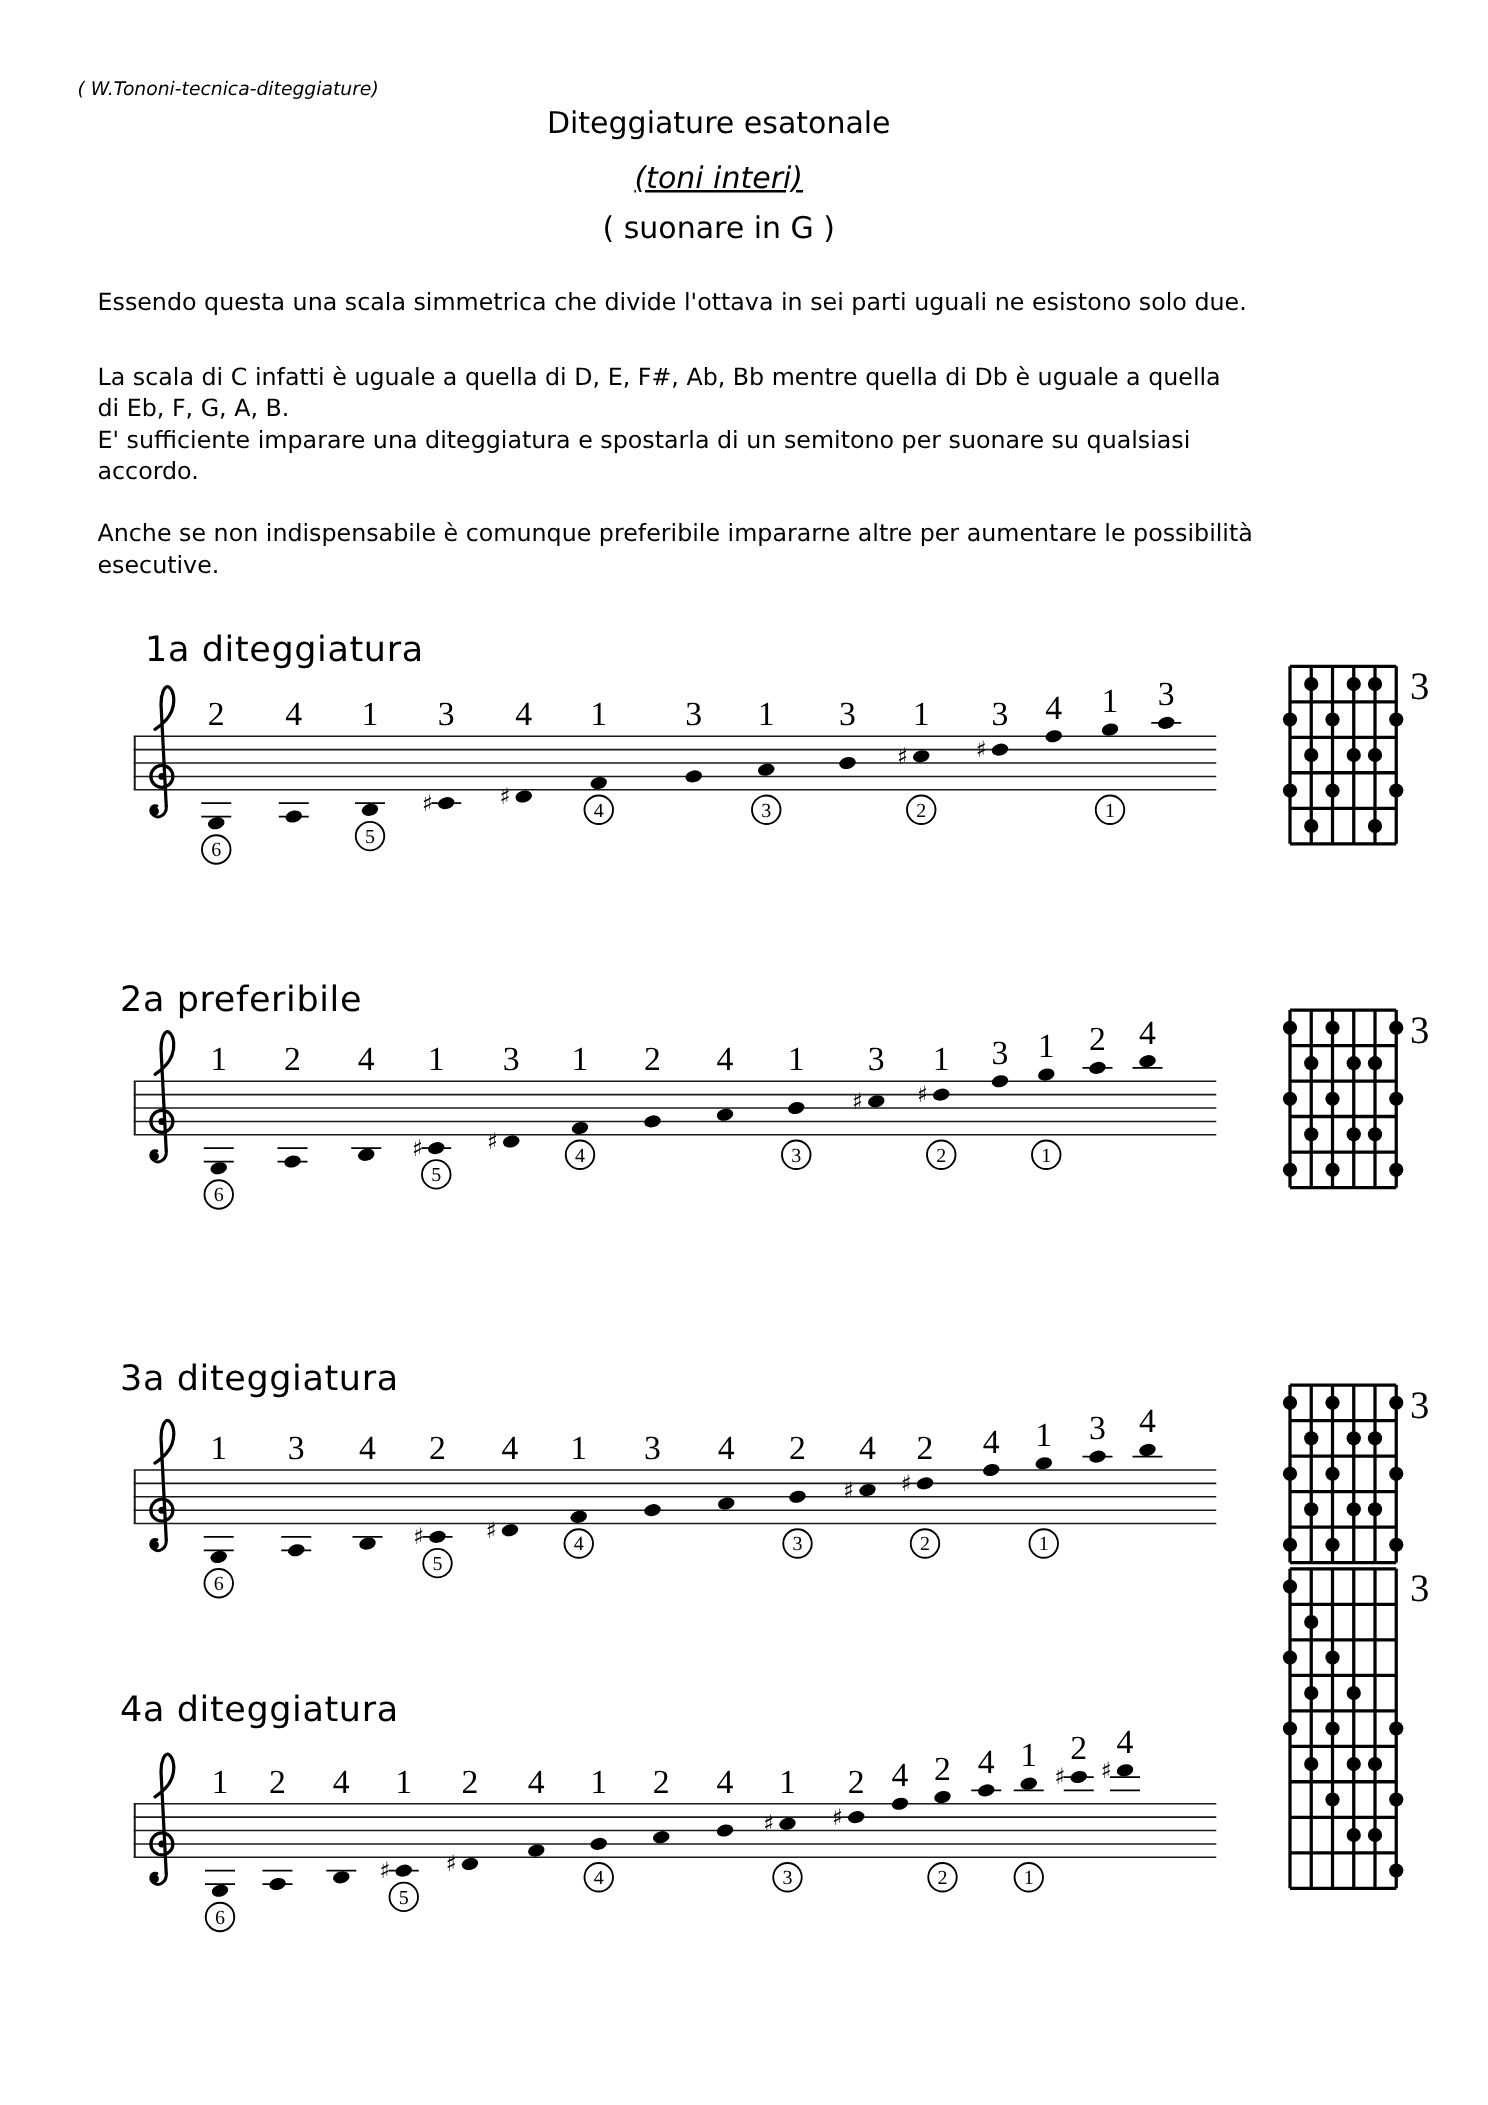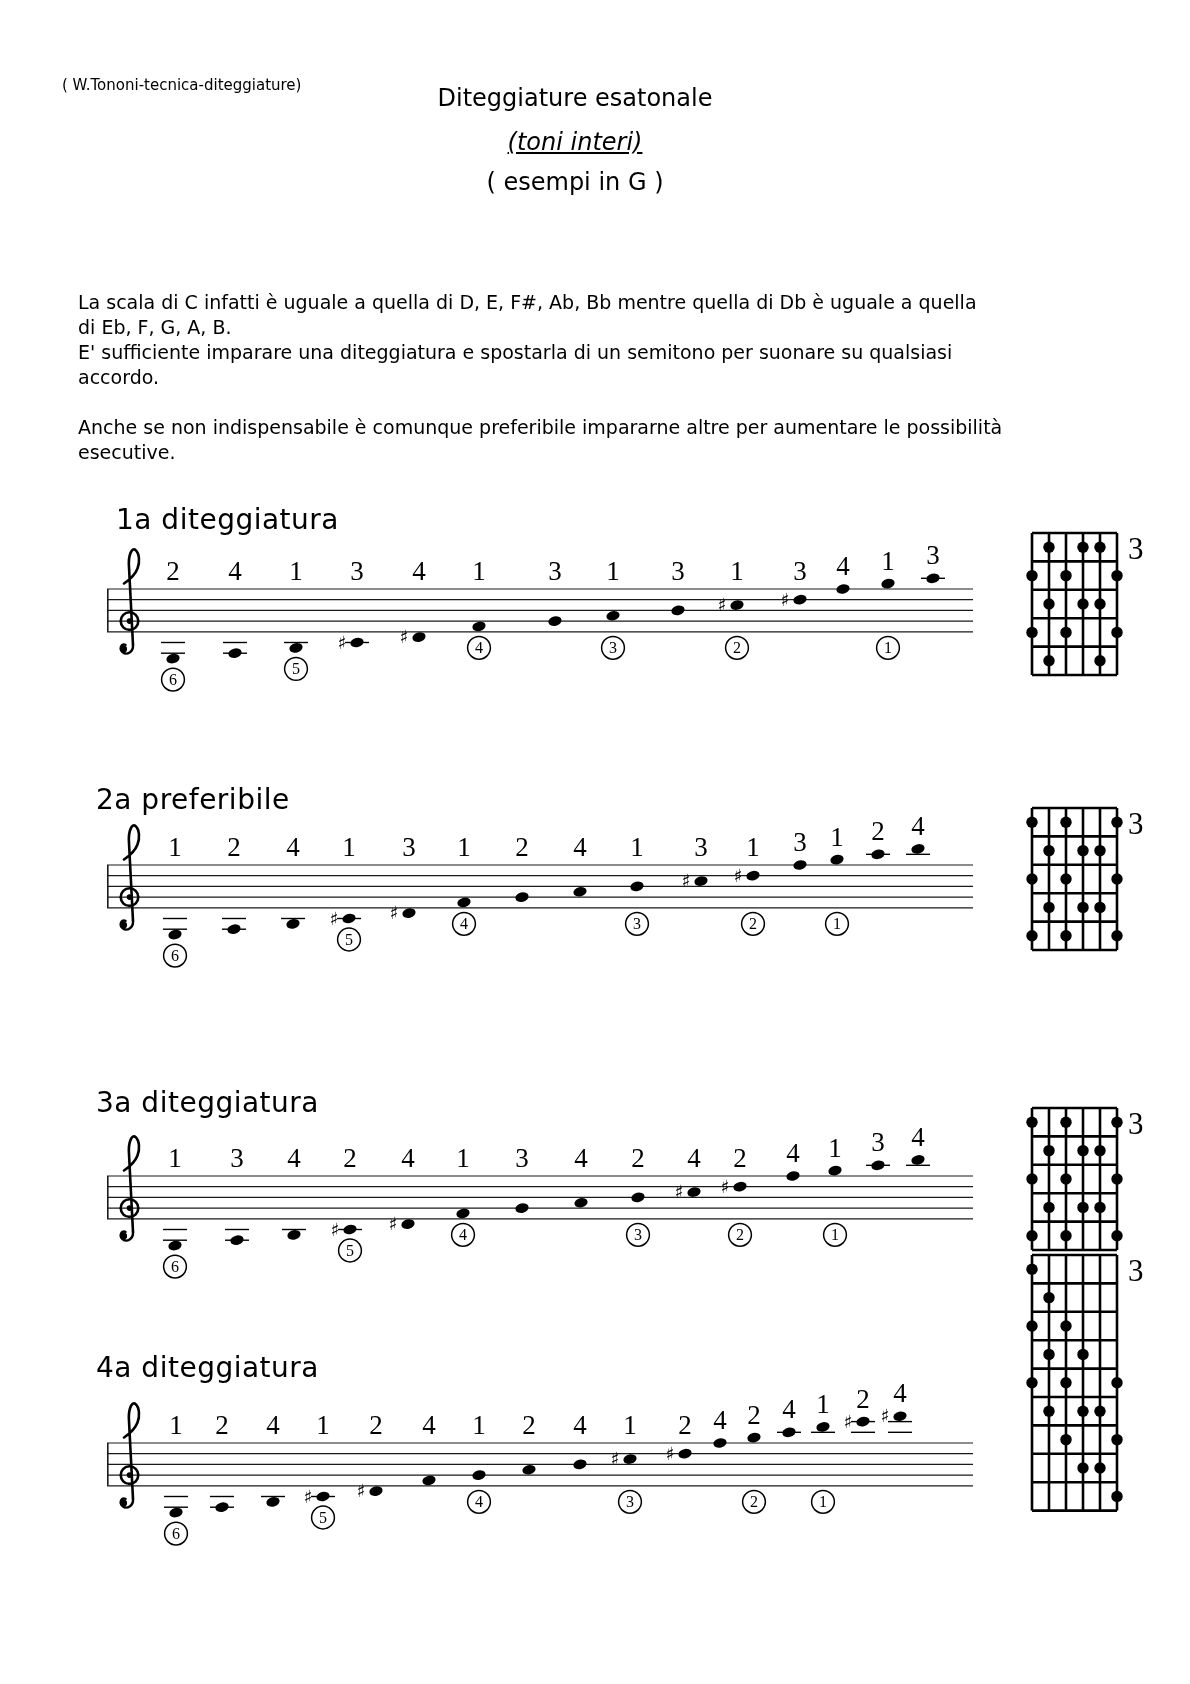--- a/index.html
+++ b/index.html
@@ -1,37 +1,38 @@
 <!DOCTYPE html>
 <html><head>
 <meta charset="utf-8">
 <style>
   html,body{margin:0;padding:0;background:#fff;}
   .page{position:relative;width:1190px;height:1684px;background:#fff;color:#000;
         font-family:"DejaVu Sans",sans-serif;overflow:hidden;}
-  .credit{position:absolute;left:62px;top:76px;font-size:15px;}
+  .credit{position:absolute;left:62px;top:62px;font-size:15px;font-style:italic;}
   .title{position:absolute;left:0;top:84px;width:1150px;text-align:center;font-size:24px;}
   .subtitle{position:absolute;left:0;top:128px;width:1150px;text-align:center;font-size:24px;font-style:italic;text-decoration:underline;}
   .example{position:absolute;left:0;top:168px;width:1150px;text-align:center;font-size:24px;}
   .para{position:absolute;left:78px;width:1080px;font-size:19px;line-height:25px;white-space:pre-line;}
   #p1{top:230px;}
   #p2{top:290px;}
   #p3{top:415px;}
   .sys-label{position:absolute;left:96px;font-size:28px;letter-spacing:0.5px;}
   .fret-num{position:absolute;left:1128px;font-family:"Liberation Serif",serif;font-size:31px;}
   svg.staff,svg.fret{position:absolute;}
 </style>
 </head>
 <body>
 
 <div class="page">
   <div class="credit">( W.Tononi-tecnica-diteggiature)</div>
   <div class="title">Diteggiature esatonale</div>
   <div class="subtitle">(toni interi)</div>
-  <div class="example">( esempi in G )</div>
+  <div class="example">( suonare in G )</div>
+  <div class="para" id="p1">Essendo questa una scala simmetrica che divide l'ottava in sei parti uguali ne esistono solo due.</div>
   <div class="para" id="p2">La scala di C infatti è uguale a quella di D, E, F#, Ab, Bb mentre quella di Db è uguale a quella
 di Eb, F, G, A, B.
 E' sufficiente imparare una diteggiatura e spostarla di un semitono per suonare su qualsiasi
 accordo.</div>
   <div class="para" id="p3">Anche se non indispensabile è comunque preferibile impararne altre per aumentare le possibilità
 esecutive.</div>
 
   <div class="sys-label" style="top: 503px; margin-left: 20px;">1a diteggiatura</div>
   <svg class="staff" width="880" height="262" viewBox="0 0 880 262" style="left: 100px; top: 469px;">
       <line x1="7" x2="873" y1="120" y2="120" stroke="#1a1a1a" stroke-width="1.2"></line>

